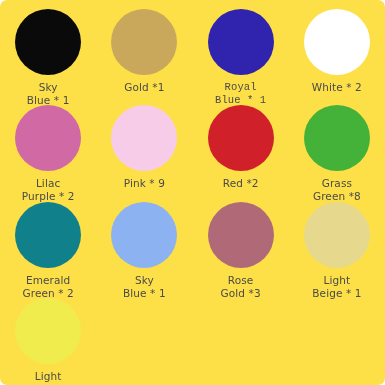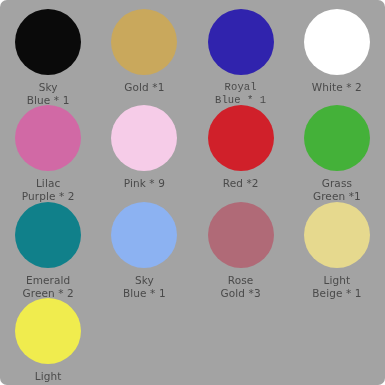--- a/index.html
+++ b/index.html
@@ -58,21 +58,21 @@
     line-height: 13px;
     color: #4a4a4a;
     letter-spacing: 0.1px;
     white-space: pre-line;
     font-family: "DejaVu Sans", sans-serif;
   }
 </style>
 </head>
 <body>
 
-<div id="swatch-board" style="background: #a3a3a3;">
+<div id="swatch-board" style="background: #fde047;">
   <div class="swatch-grid">
 
     <div class="swatch-cell">
       <div class="swatch-dot" style="background: rgb(10, 10, 10);"></div>
       <div class="swatch-label" style="color: rgb(74, 74, 74);">Sky
 Blue * 1</div>
     </div>
 
     <div class="swatch-cell">
       <div class="swatch-dot" style="background: rgb(201, 168, 92);"></div>
@@ -103,21 +103,21 @@
     </div>
 
     <div class="swatch-cell">
       <div class="swatch-dot" style="background: rgb(208, 32, 42);"></div>
       <div class="swatch-label" style="color: rgb(74, 74, 74);">Red *2</div>
     </div>
 
     <div class="swatch-cell">
       <div class="swatch-dot" style="background: rgb(68, 177, 57);"></div>
       <div class="swatch-label" style="color: rgb(74, 74, 74);">Grass
-Green *1</div>
+Green *8</div>
     </div>
 
     <div class="swatch-cell">
       <div class="swatch-dot" style="background: rgb(16, 128, 138);"></div>
       <div class="swatch-label" style="color: rgb(74, 74, 74);">Emerald
 Green * 2</div>
     </div>
 
     <div class="swatch-cell">
       <div class="swatch-dot" style="background: rgb(140, 178, 242);"></div>

